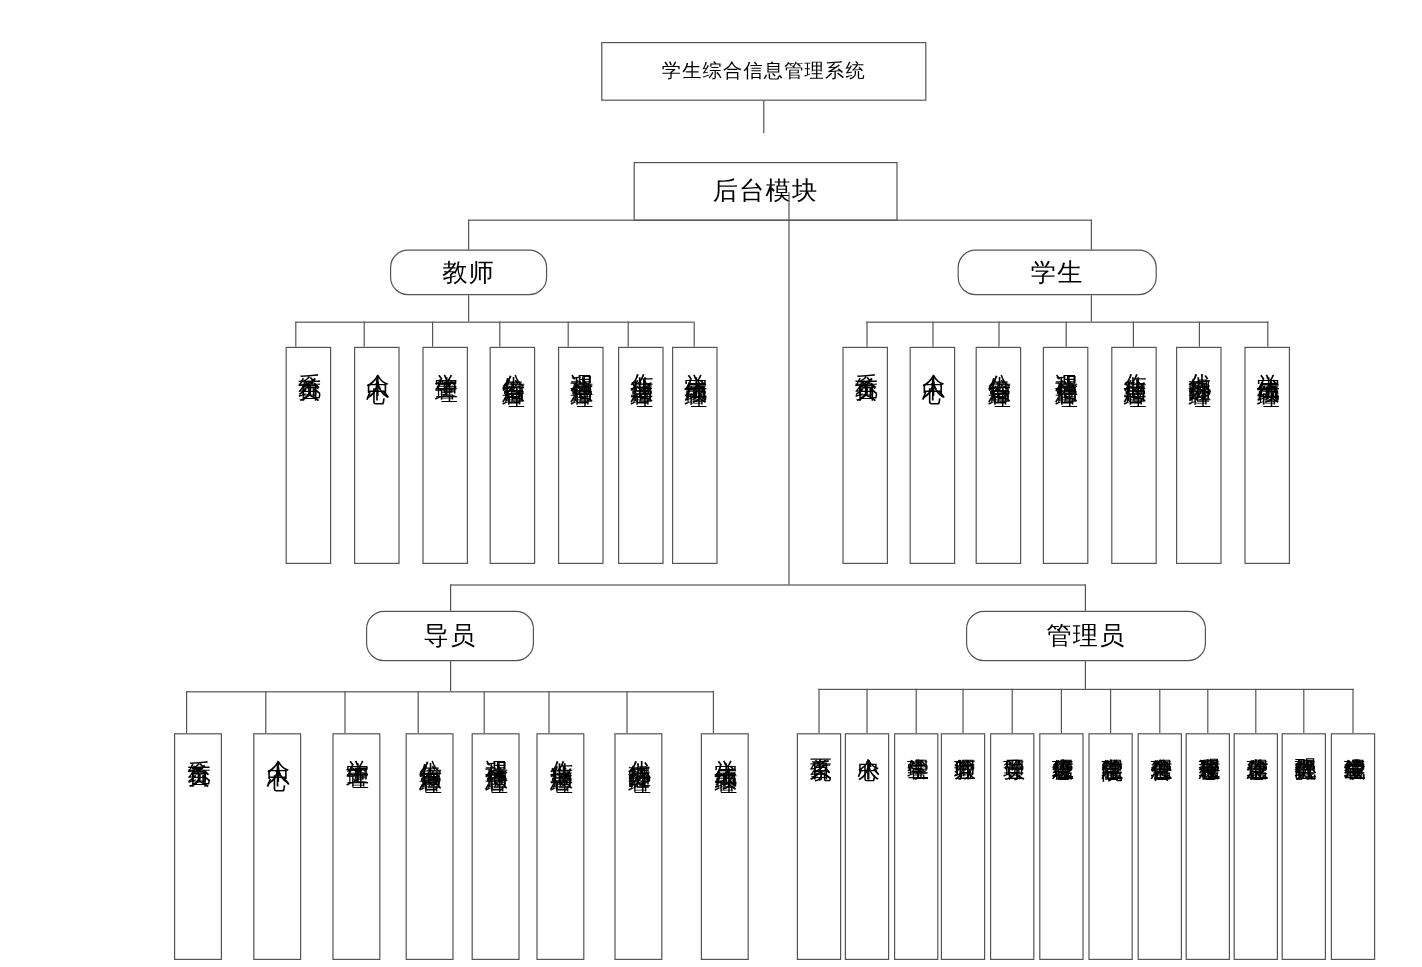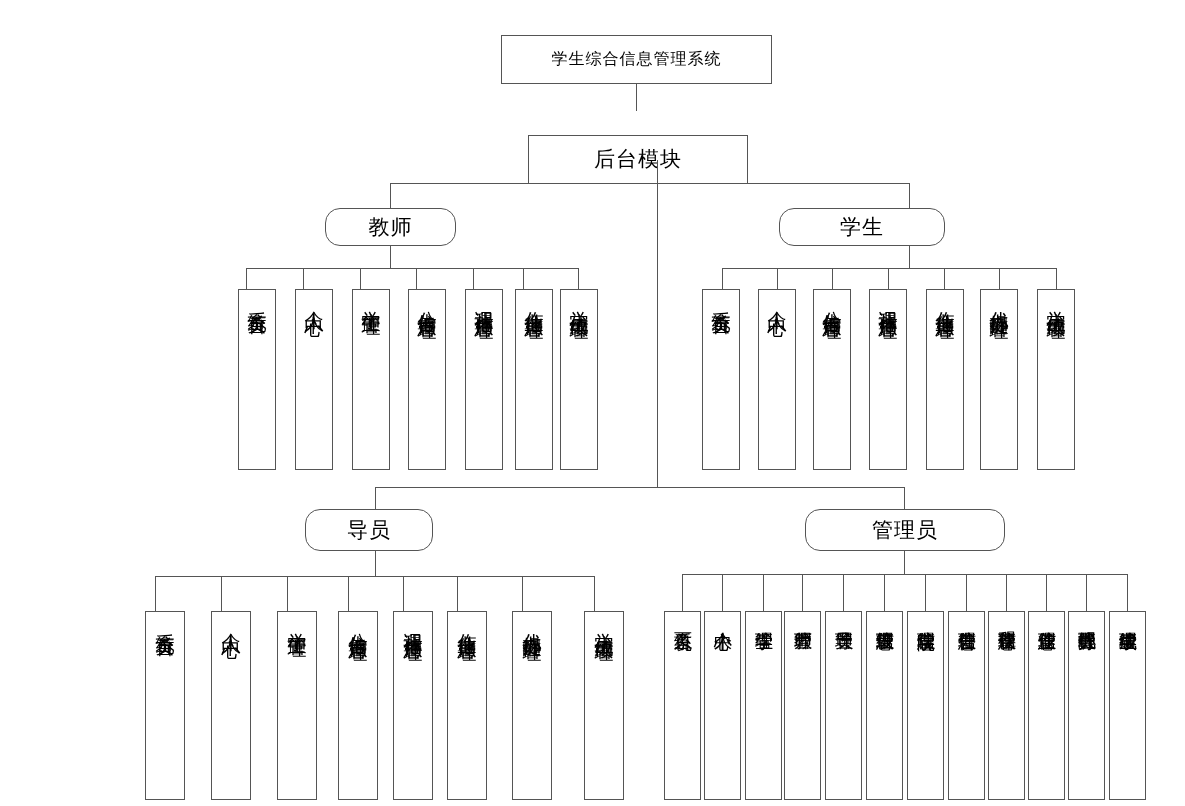--- a/index.html
+++ b/index.html
@@ -102,21 +102,21 @@
   <div class="box vbox" style="left:465px;top:289px;width:38px;height:181px;">
       <span>课程信息管理</span>
     </div>
   <div class="box vbox" style="left:515px;top:289px;width:38px;height:181px;">
       <span>作业信息管理</span>
     </div>
   <div class="box vbox" style="left:560px;top:289px;width:38px;height:181px;">
       <span>学生成绩管理</span>
     </div>
 
-  <div class="box hbox role" style="left:779px;top:208px;width:166px;height:38px;">
+  <div class="box hbox role" style="left:798px;top:208px;width:166px;height:38px;">
     <span>学生</span>
   </div>
   <div class="line vline" style="left:909px;top:246px;height:22px;"></div>
   <div class="line hline" style="left:722px;top:268px;width:335px;"></div>
 
   <div class="line vline" style="left:722px;top:268px;height:21px;"></div>
   <div class="line vline" style="left:777px;top:268px;height:21px;"></div>
   <div class="line vline" style="left:832px;top:268px;height:21px;"></div>
   <div class="line vline" style="left:888px;top:268px;height:21px;"></div>
   <div class="line vline" style="left:944px;top:268px;height:21px;"></div>
@@ -142,21 +142,21 @@
       <span>代办提醒管理</span>
     </div>
   <div class="box vbox" style="left:1037px;top:289px;width:38px;height:181px;">
       <span>学生成绩管理</span>
     </div>
 
   <div class="line hline" style="left:375px;top:487px;width:530px;"></div>
   <div class="line vline" style="left:375px;top:487px;height:22px;"></div>
   <div class="line vline" style="left:904px;top:487px;height:22px;"></div>
 
-  <div class="box hbox role" style="left:305px;top:509px;width:128px;height:42px;">
+  <div class="box hbox role" style="left:305px;top:509px;width:140px;height:42px;">
     <span>导员</span>
   </div>
   <div class="line vline" style="left:375px;top:551px;height:25px;"></div>
   <div class="line hline" style="left:155px;top:576px;width:440px;"></div>
 
   <div class="line vline" style="left:155px;top:576px;height:35px;"></div>
   <div class="line vline" style="left:221px;top:576px;height:35px;"></div>
   <div class="line vline" style="left:287px;top:576px;height:35px;"></div>
   <div class="line vline" style="left:348px;top:576px;height:35px;"></div>
   <div class="line vline" style="left:403px;top:576px;height:35px;"></div>

